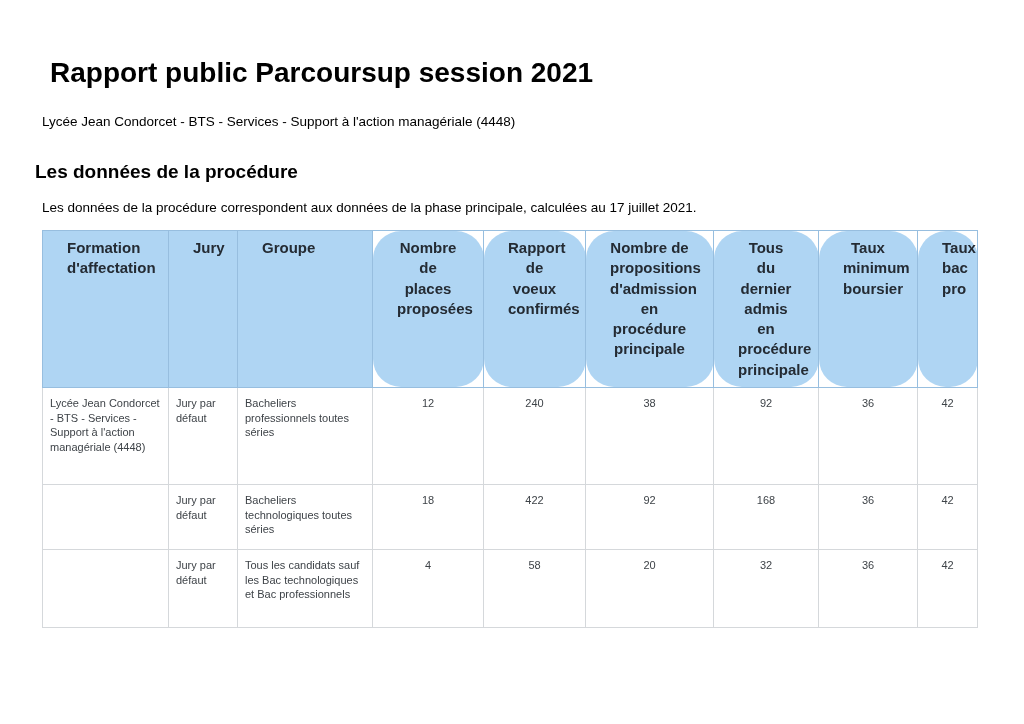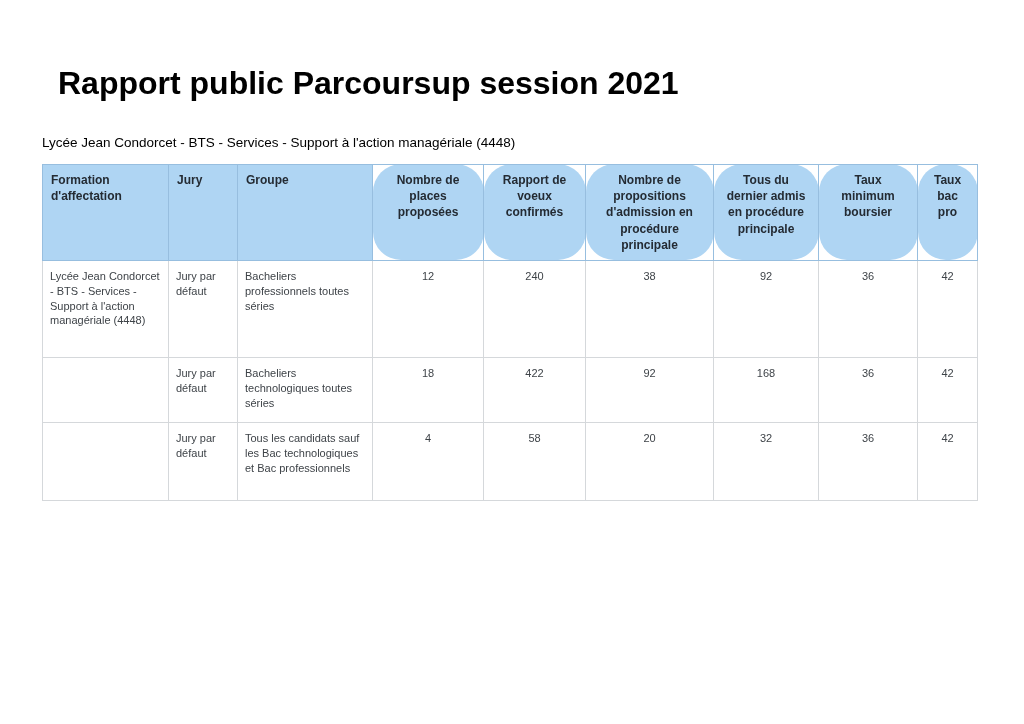--- a/index.html
+++ b/index.html
@@ -21,23 +21,23 @@
     width: 1024px;
     height: 724px;
     overflow: hidden;
     background: #ffffff;
   }
   .doc {
     padding-left: 42px;
     padding-right: 40px;
   }
   .title {
-    margin: 16px;
+    margin: 8px;
     padding-top: 49px;
-    font-size: 32px;
+    font-size: 28px;
     line-height: 1.15;
     font-weight: bold;
     color: #000000;
   }
   .subtitle {
     margin: 0;
     padding-top: 17px;
     font-size: 13.5px;
     line-height: 1.2;
     color: #000000;
@@ -60,24 +60,24 @@
   table.proc {
     margin-top: 13px;
     border-collapse: collapse;
     table-layout: fixed;
     width: 935px;
   }
   table.proc th {
     background: var(--header-bg);
     border: 1px solid var(--header-border);
     color: var(--header-text);
-    font-size: 12px;
+    font-size: 15px;
     font-weight: bold;
     line-height: 1.35;
-    padding: 7px 8px;
+    padding: 7px 24px;
     vertical-align: top;
   }
   table.proc td {
     border: 1px solid var(--body-border);
     color: var(--body-text);
     font-size: 11px;
     line-height: 1.35;
     padding: 8px 7px;
     vertical-align: top;
   }
@@ -91,21 +91,23 @@
 </head>
 <body>
 
 <div class="page">
   <div class="doc">
 
     <h1 class="title">Rapport public Parcoursup session 2021</h1>
 
     <p class="subtitle">Lycée Jean Condorcet - BTS - Services - Support à l'action managériale (4448)</p>
 
+    <h2 class="heading">Les données de la procédure</h2>
 
+    <p class="intro">Les données de la procédure correspondent aux données de la phase principale, calculées au 17 juillet 2021.</p>
 
     <table class="proc">
       <colgroup>
         <col style="width:126px">
         <col style="width:69px">
         <col style="width:135px">
         <col style="width:111px">
         <col style="width:102px">
         <col style="width:128px">
         <col style="width:105px">

